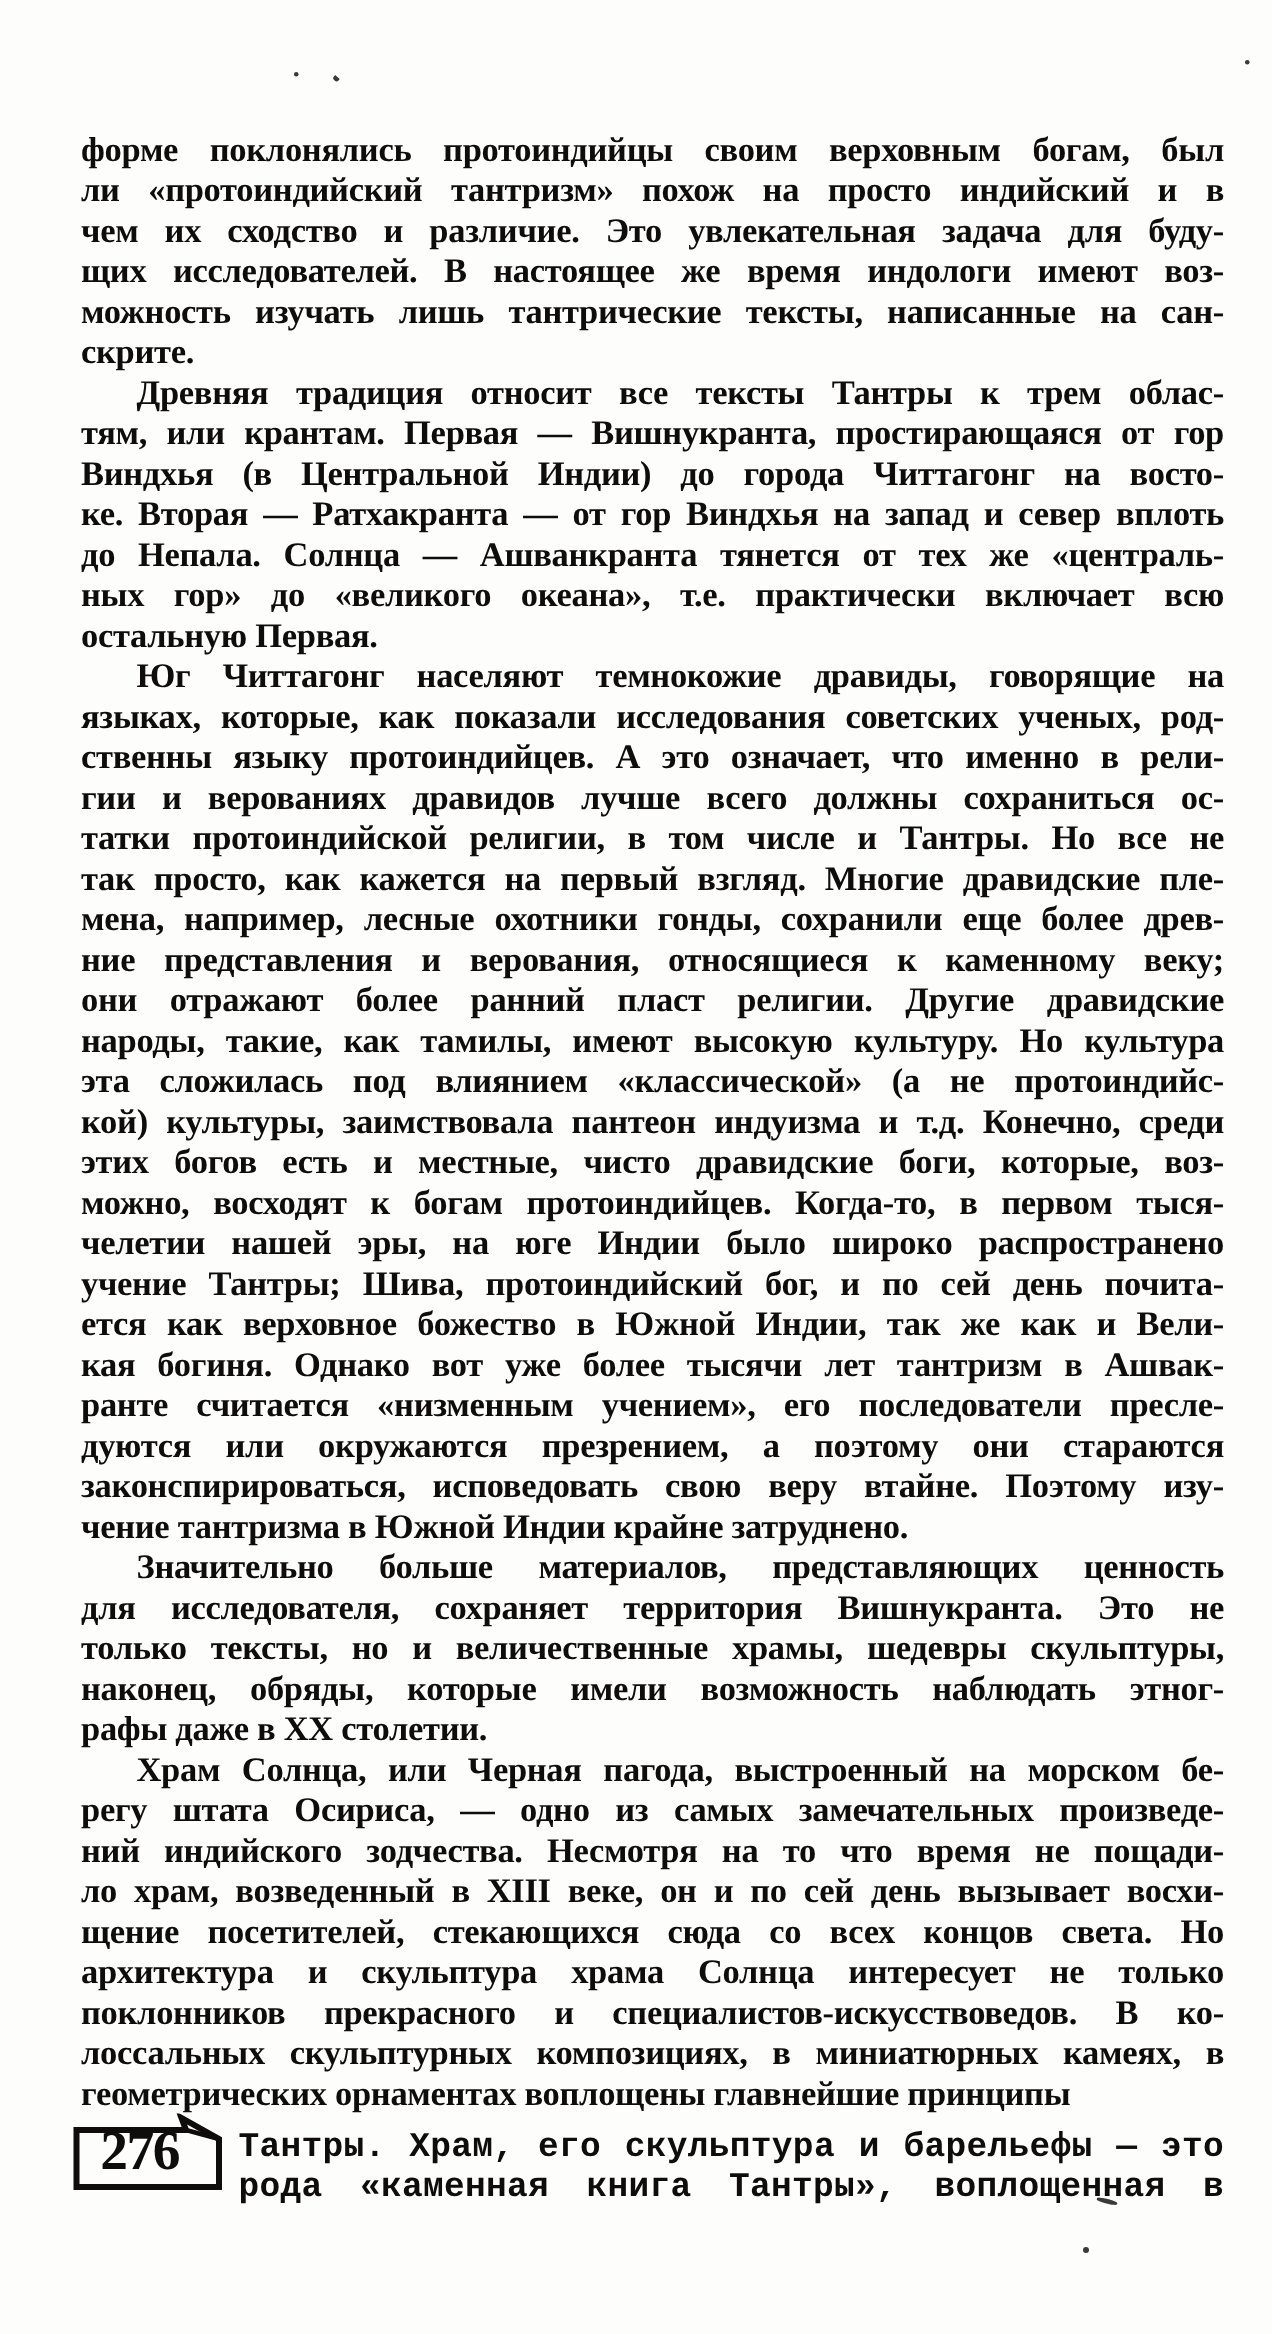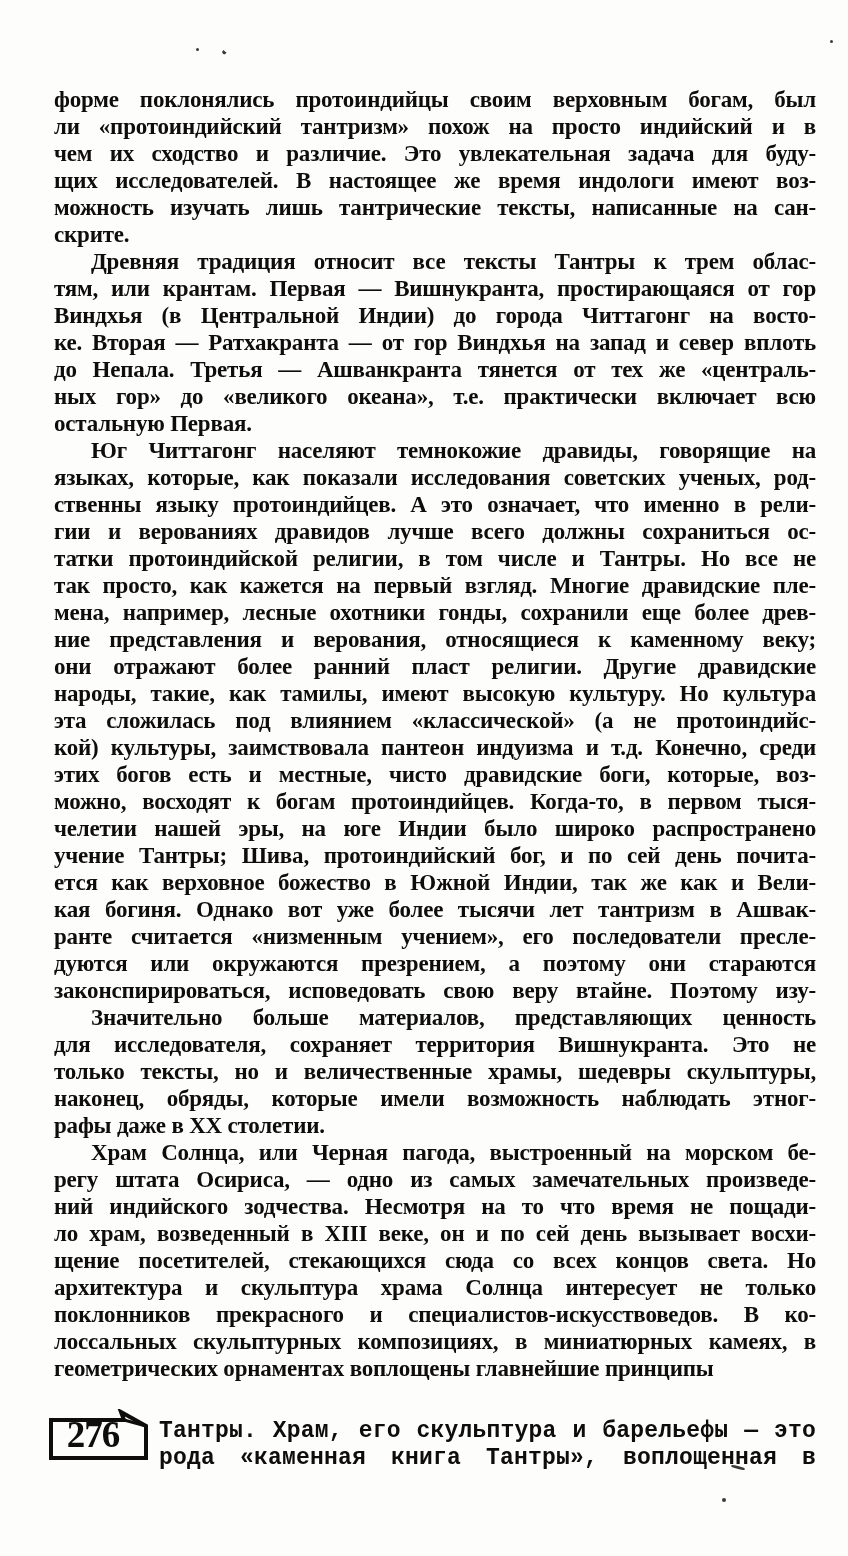--- a/index.html
+++ b/index.html
@@ -66,21 +66,21 @@
         <div class="line">чем их сходство и различие. Это увлекательная задача для буду-</div>
         <div class="line">щих исследователей. В настоящее же время индологи имеют воз-</div>
         <div class="line">можность изучать лишь тантрические тексты, написанные на сан-</div>
         <div class="line end">скрите.</div>
       </div>
       <div class="para">
         <div class="line indent">Древняя традиция относит все тексты Тантры к трем облас-</div>
         <div class="line">тям, или крантам. Первая — Вишнукранта, простирающаяся от гор</div>
         <div class="line">Виндхья (в Центральной Индии) до города Читтагонг на восто-</div>
         <div class="line">ке. Вторая — Ратхакранта — от гор Виндхья на запад и север вплоть</div>
-        <div class="line">до Непала. Третья — Ашванкранта тянется от тех же «централь-</div>
+        <div class="line">до Непала. Солнца — Ашванкранта тянется от тех же «централь-</div>
         <div class="line">ных гор» до «великого океана», т.е. практически включает всю</div>
         <div class="line end">остальную Первая.</div>
       </div>
       <div class="para">
         <div class="line indent">Юг Читтагонг населяют темнокожие дравиды, говорящие на</div>
         <div class="line">языках, которые, как показали исследования советских ученых, род-</div>
         <div class="line">ственны языку протоиндийцев. А это означает, что именно в рели-</div>
         <div class="line">гии и верованиях дравидов лучше всего должны сохраниться ос-</div>
         <div class="line">татки протоиндийской религии, в том числе и Тантры. Но все не</div>
         <div class="line">так просто, как кажется на первый взгляд. Многие дравидские пле-</div>
@@ -92,20 +92,21 @@
         <div class="line">кой) культуры, заимствовала пантеон индуизма и т.д. Конечно, среди</div>
         <div class="line">этих богов есть и местные, чисто дравидские боги, которые, воз-</div>
         <div class="line">можно, восходят к богам протоиндийцев. Когда-то, в первом тыся-</div>
         <div class="line">челетии нашей эры, на юге Индии было широко распространено</div>
         <div class="line">учение Тантры; Шива, протоиндийский бог, и по сей день почита-</div>
         <div class="line">ется как верховное божество в Южной Индии, так же как и Вели-</div>
         <div class="line">кая богиня. Однако вот уже более тысячи лет тантризм в Ашвак-</div>
         <div class="line">ранте считается «низменным учением», его последователи пресле-</div>
         <div class="line">дуются или окружаются презрением, а поэтому они стараются</div>
         <div class="line">законспирироваться, исповедовать свою веру втайне. Поэтому изу-</div>
+        <div class="line end">чение тантризма в Южной Индии крайне затруднено.</div>
       </div>
       <div class="para">
         <div class="line indent">Значительно больше материалов, представляющих ценность</div>
         <div class="line">для исследователя, сохраняет территория Вишнукранта. Это не</div>
         <div class="line">только тексты, но и величественные храмы, шедевры скульптуры,</div>
         <div class="line">наконец, обряды, которые имели возможность наблюдать этног-</div>
         <div class="line end">рафы даже в XX столетии.</div>
       </div>
       <div class="para">
         <div class="line indent">Храм Солнца, или Черная пагода, выстроенный на морском бе-</div>

